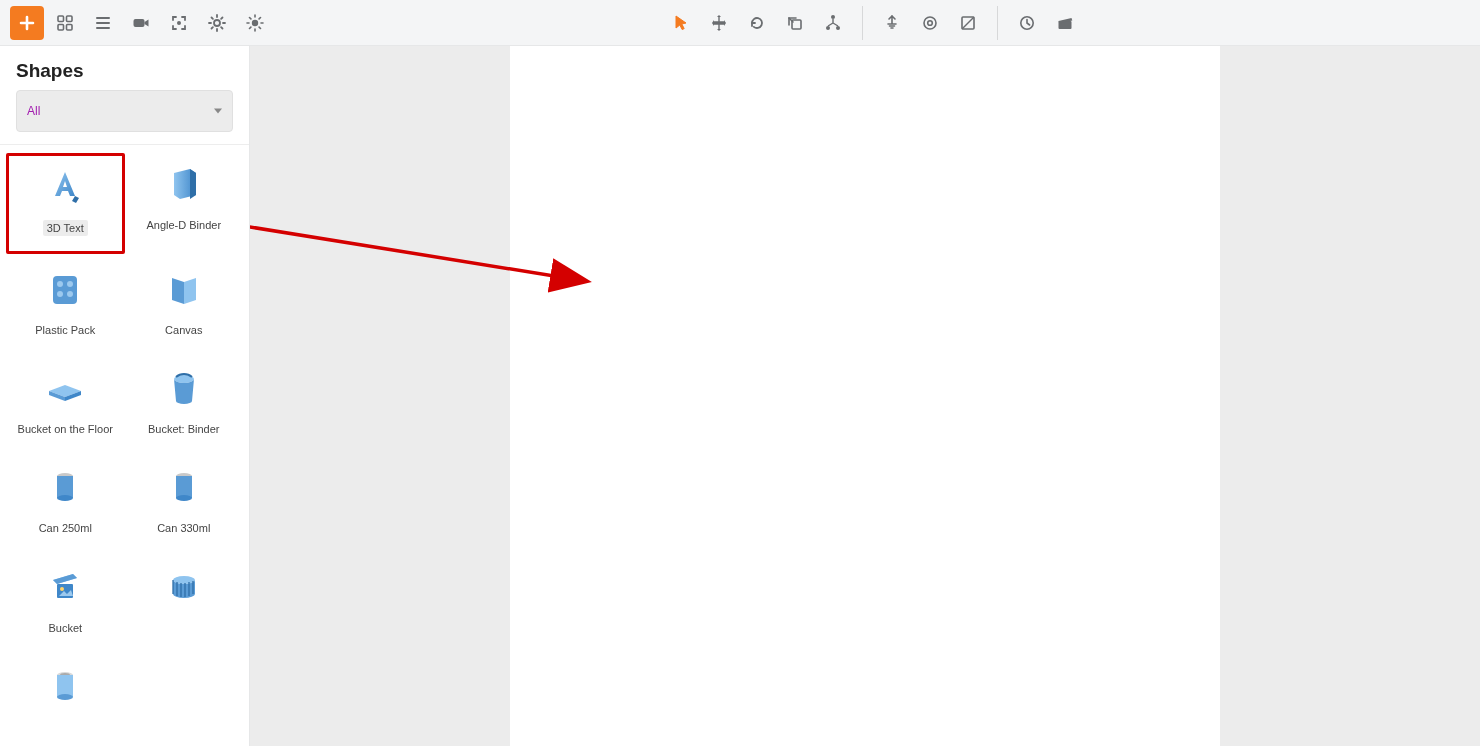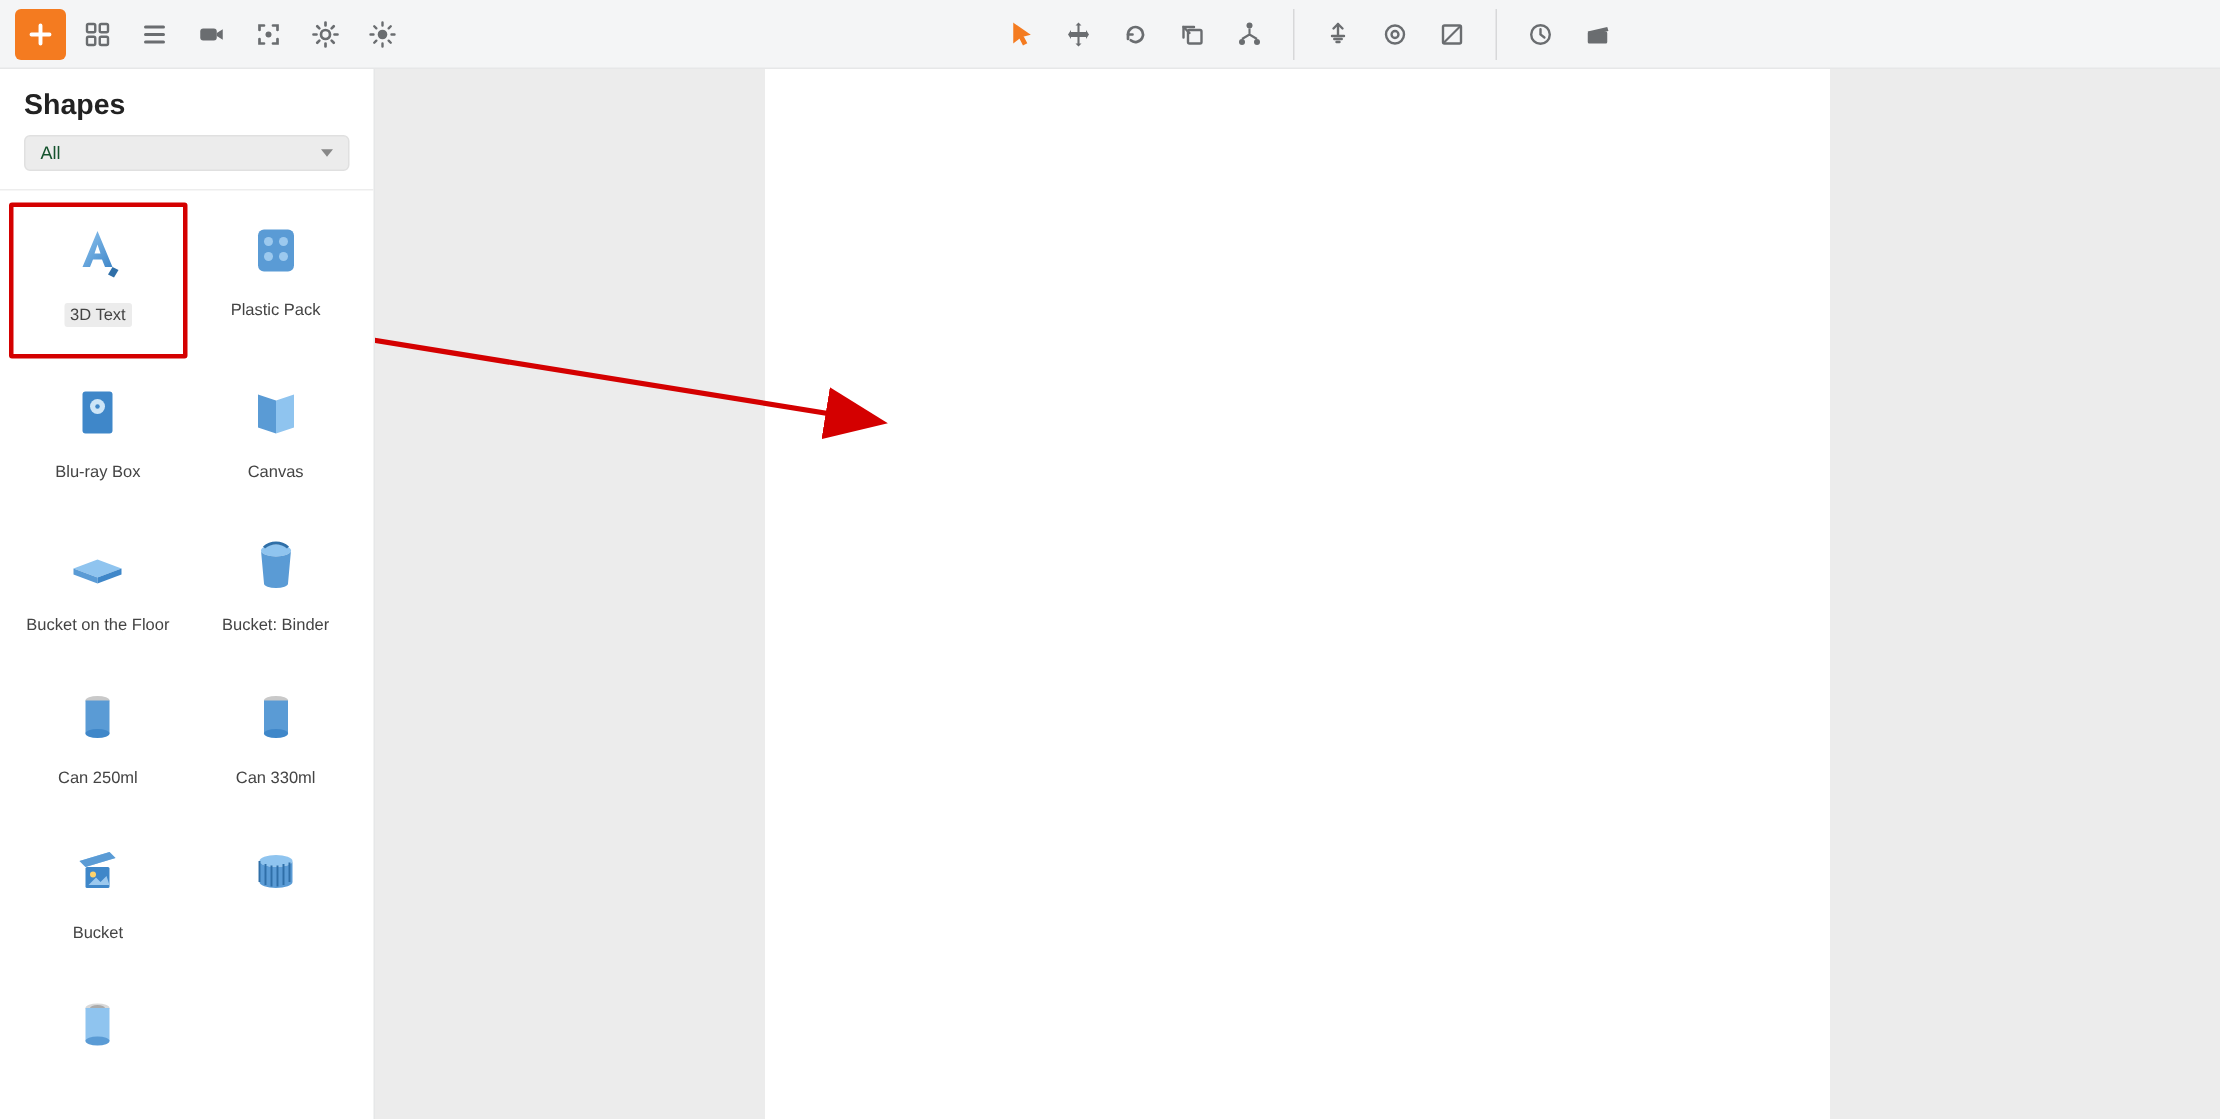--- a/index.html
+++ b/index.html
@@ -62,29 +62,29 @@
   font-size: 19px;
   font-weight: 700;
   color: #222;
   padding: 14px 16px 8px 16px;
 }
 .filter-wrap {
   padding: 0 16px 12px 16px;
 }
 .filter-select {
   width: 100%;
-  height: 24px;
+  height: 42px;
   background: #ececec;
   border: 1px solid #e0e0e0;
   border-radius: 4px;
   display: flex;
   align-items: center;
   padding: 0 10px;
   font-size: 12px;
-  color: #14532d;
+  color: #a21caf;
   position: relative;
   cursor: pointer;
 }
 .filter-select::after {
   content: "";
   position: absolute;
   right: 10px;
   top: 50%;
   width: 0; height: 0;
   border-left: 4px solid transparent;
@@ -294,38 +294,43 @@
               </defs>
               <path d="M22 6l10 24h-5l-2-5h-6l-2 5h-5z M20 21h4l-2-6z" fill="url(#ga)"></path>
               <path d="M32 30l4 2-3 5-4-2z" fill="#2f6fa8"></path>
             </svg>
           </div>
           <div class="shape-label">3D Text</div>
         </div>
         <div class="shape-item">
           <div class="shape-thumb">
             <svg viewBox="0 0 44 44">
+              <defs>
+                <linearGradient id="gb" x1="0" x2="1">
+                  <stop offset="0" stop-color="#8fc4ef"></stop>
+                  <stop offset="1" stop-color="#3f87c9"></stop>
+                </linearGradient>
+              </defs>
+              <path d="M12 10l16-4 6 4v22l-16 4-6-4z" fill="url(#gb)"></path>
+              <path d="M28 6l6 4v22l-6 4z" fill="#2f6fa8"></path>
+            </svg>
+          </div>
+          <div class="shape-label">Angle-D Binder</div>
+        </div>
+        <div class="shape-item">
+          <div class="shape-thumb">
+            <svg viewBox="0 0 44 44">
               <rect x="10" y="8" width="24" height="28" rx="4" fill="#5a9bd5"></rect>
               <circle cx="17" cy="16" r="3" fill="#9cc9ee"></circle>
               <circle cx="27" cy="16" r="3" fill="#9cc9ee"></circle>
               <circle cx="17" cy="26" r="3" fill="#9cc9ee"></circle>
               <circle cx="27" cy="26" r="3" fill="#9cc9ee"></circle>
             </svg>
           </div>
           <div class="shape-label">Plastic Pack</div>
-        </div>
-        <div class="shape-item">
-          <div class="shape-thumb">
-            <svg viewBox="0 0 44 44">
-              <rect x="12" y="8" width="20" height="28" rx="2" fill="#3f87c9"></rect>
-              <circle cx="22" cy="18" r="5" fill="#cde5f7"></circle>
-              <circle cx="22" cy="18" r="1.5" fill="#3f87c9"></circle>
-            </svg>
-          </div>
-          <div class="shape-label">Blu-ray Box</div>
         </div>
         <div class="shape-item">
           <div class="shape-thumb">
             <svg viewBox="0 0 44 44">
               <path d="M10 10l12 4v22l-12-4z" fill="#5a9bd5"></path>
               <path d="M22 14l12-4v22l-12 4z" fill="#8fc4ef"></path>
             </svg>
           </div>
           <div class="shape-label">Canvas</div>
         </div>

